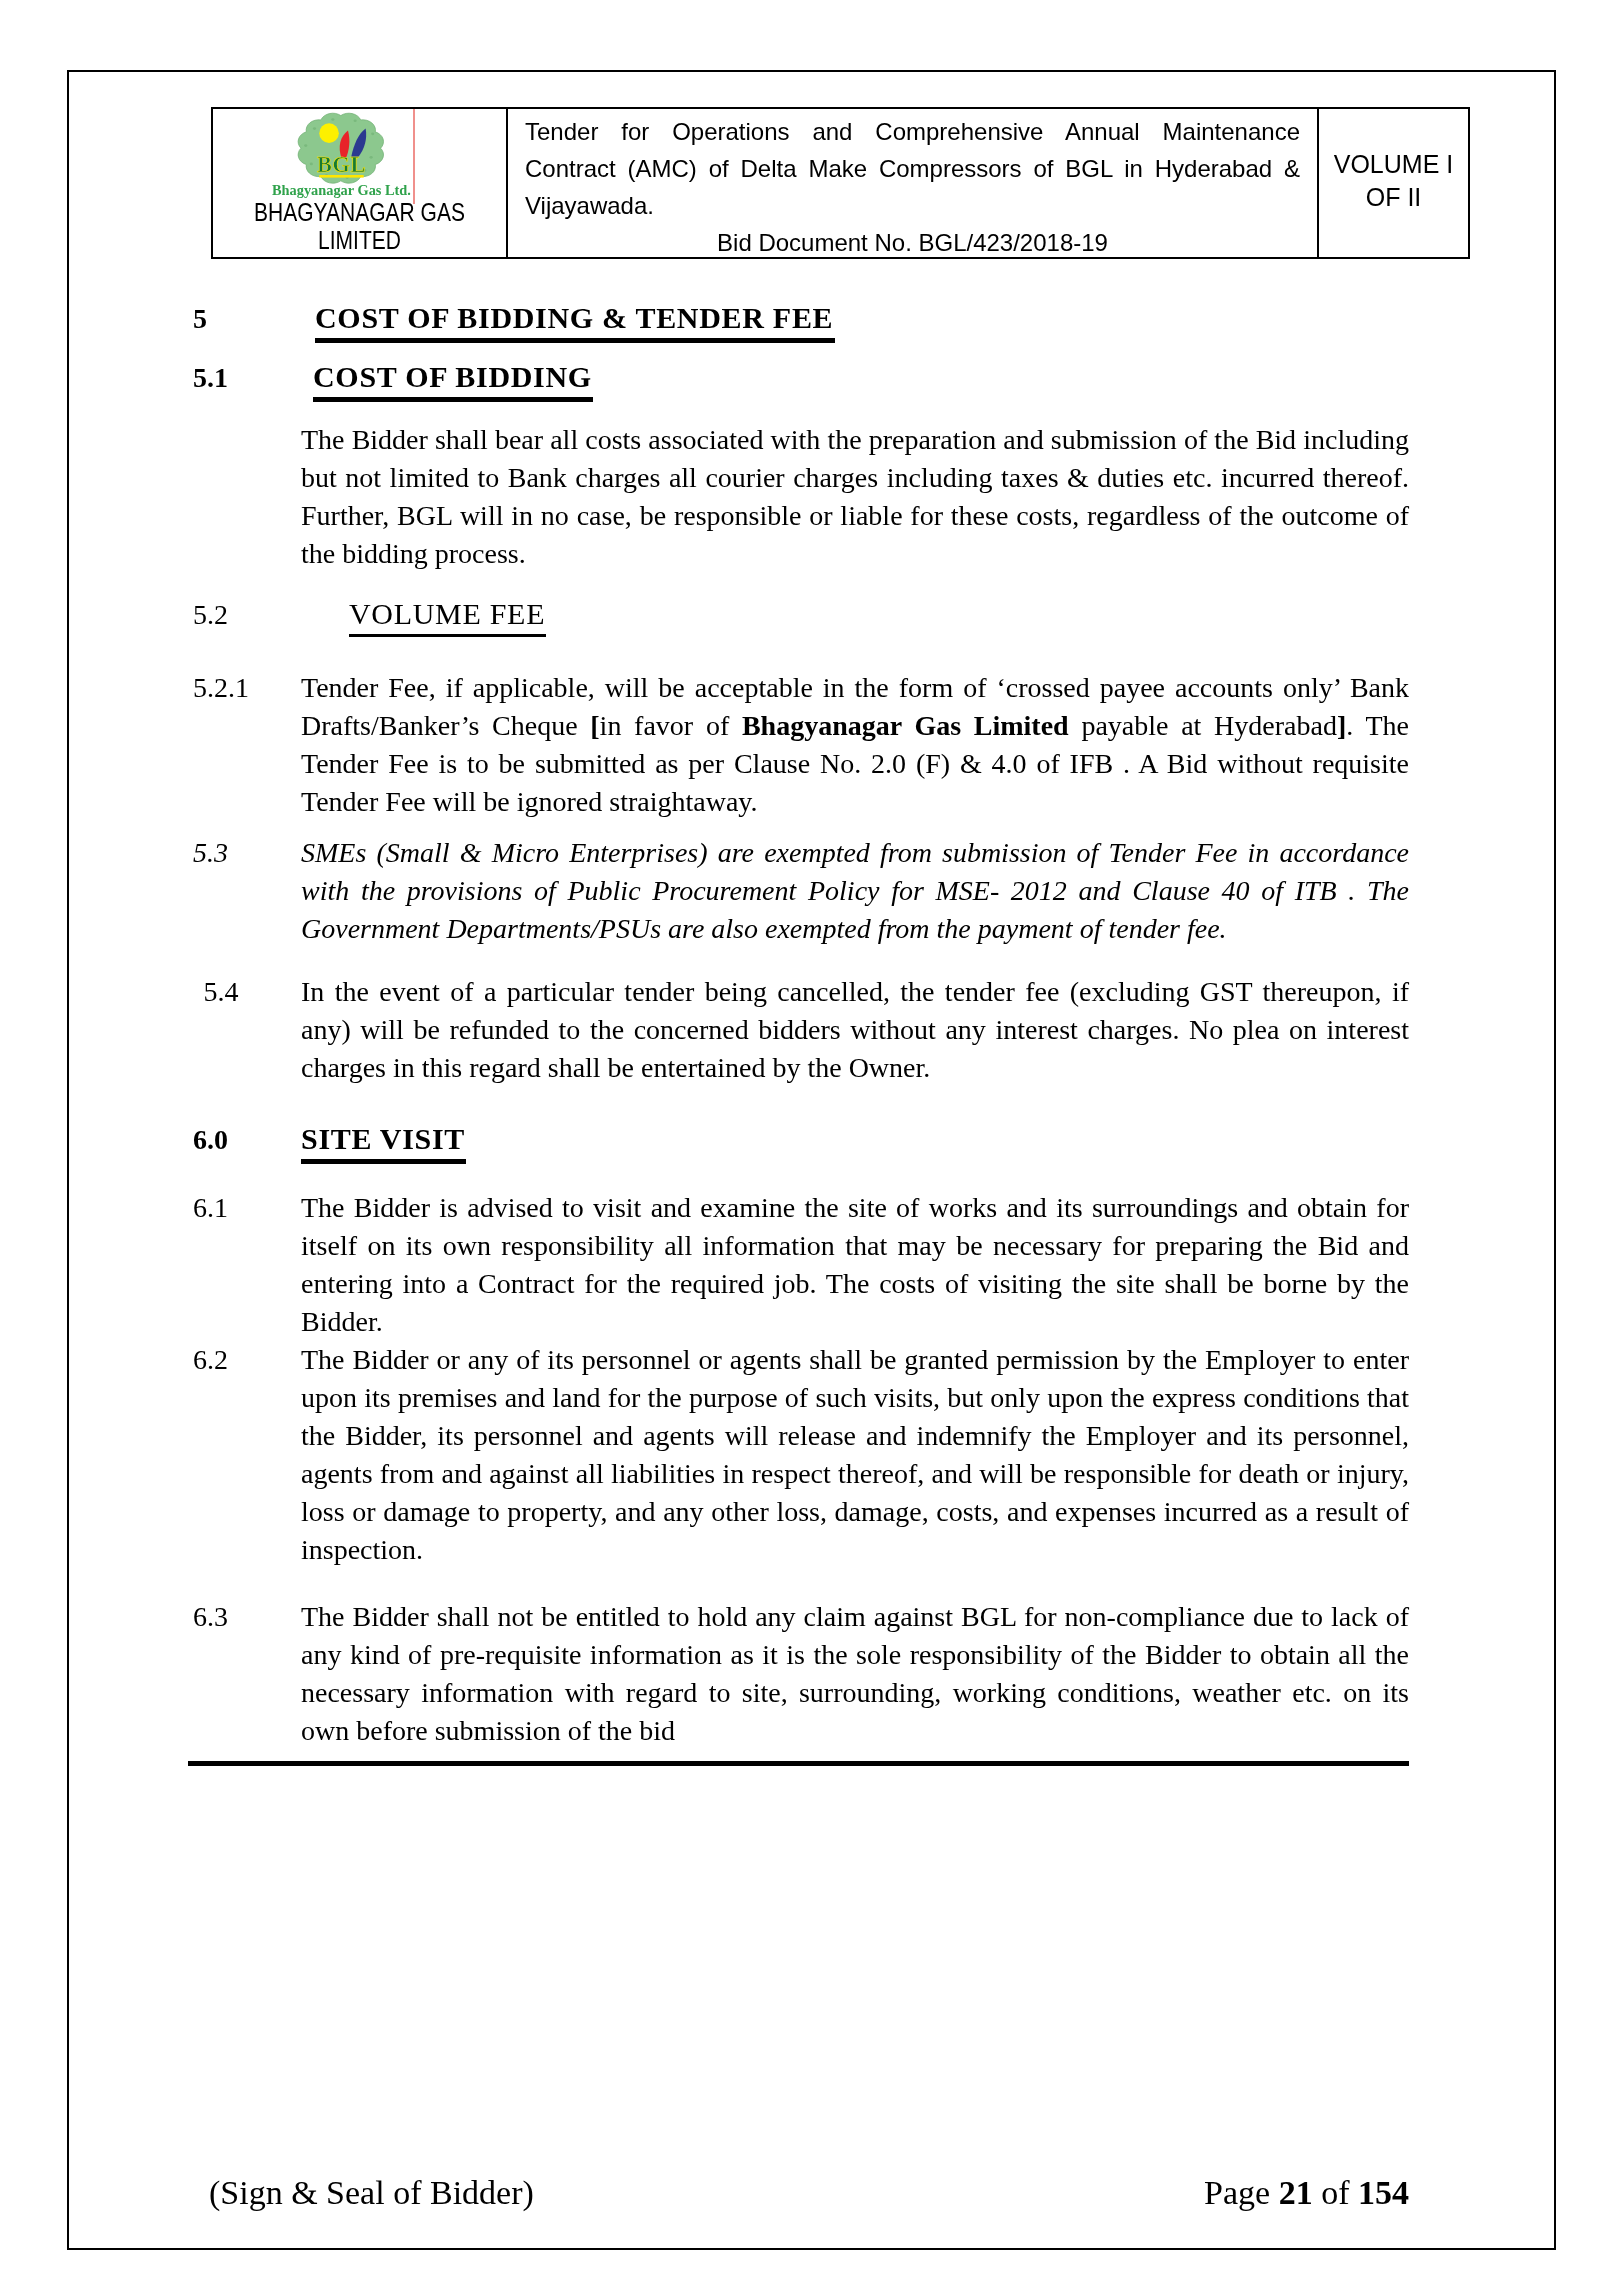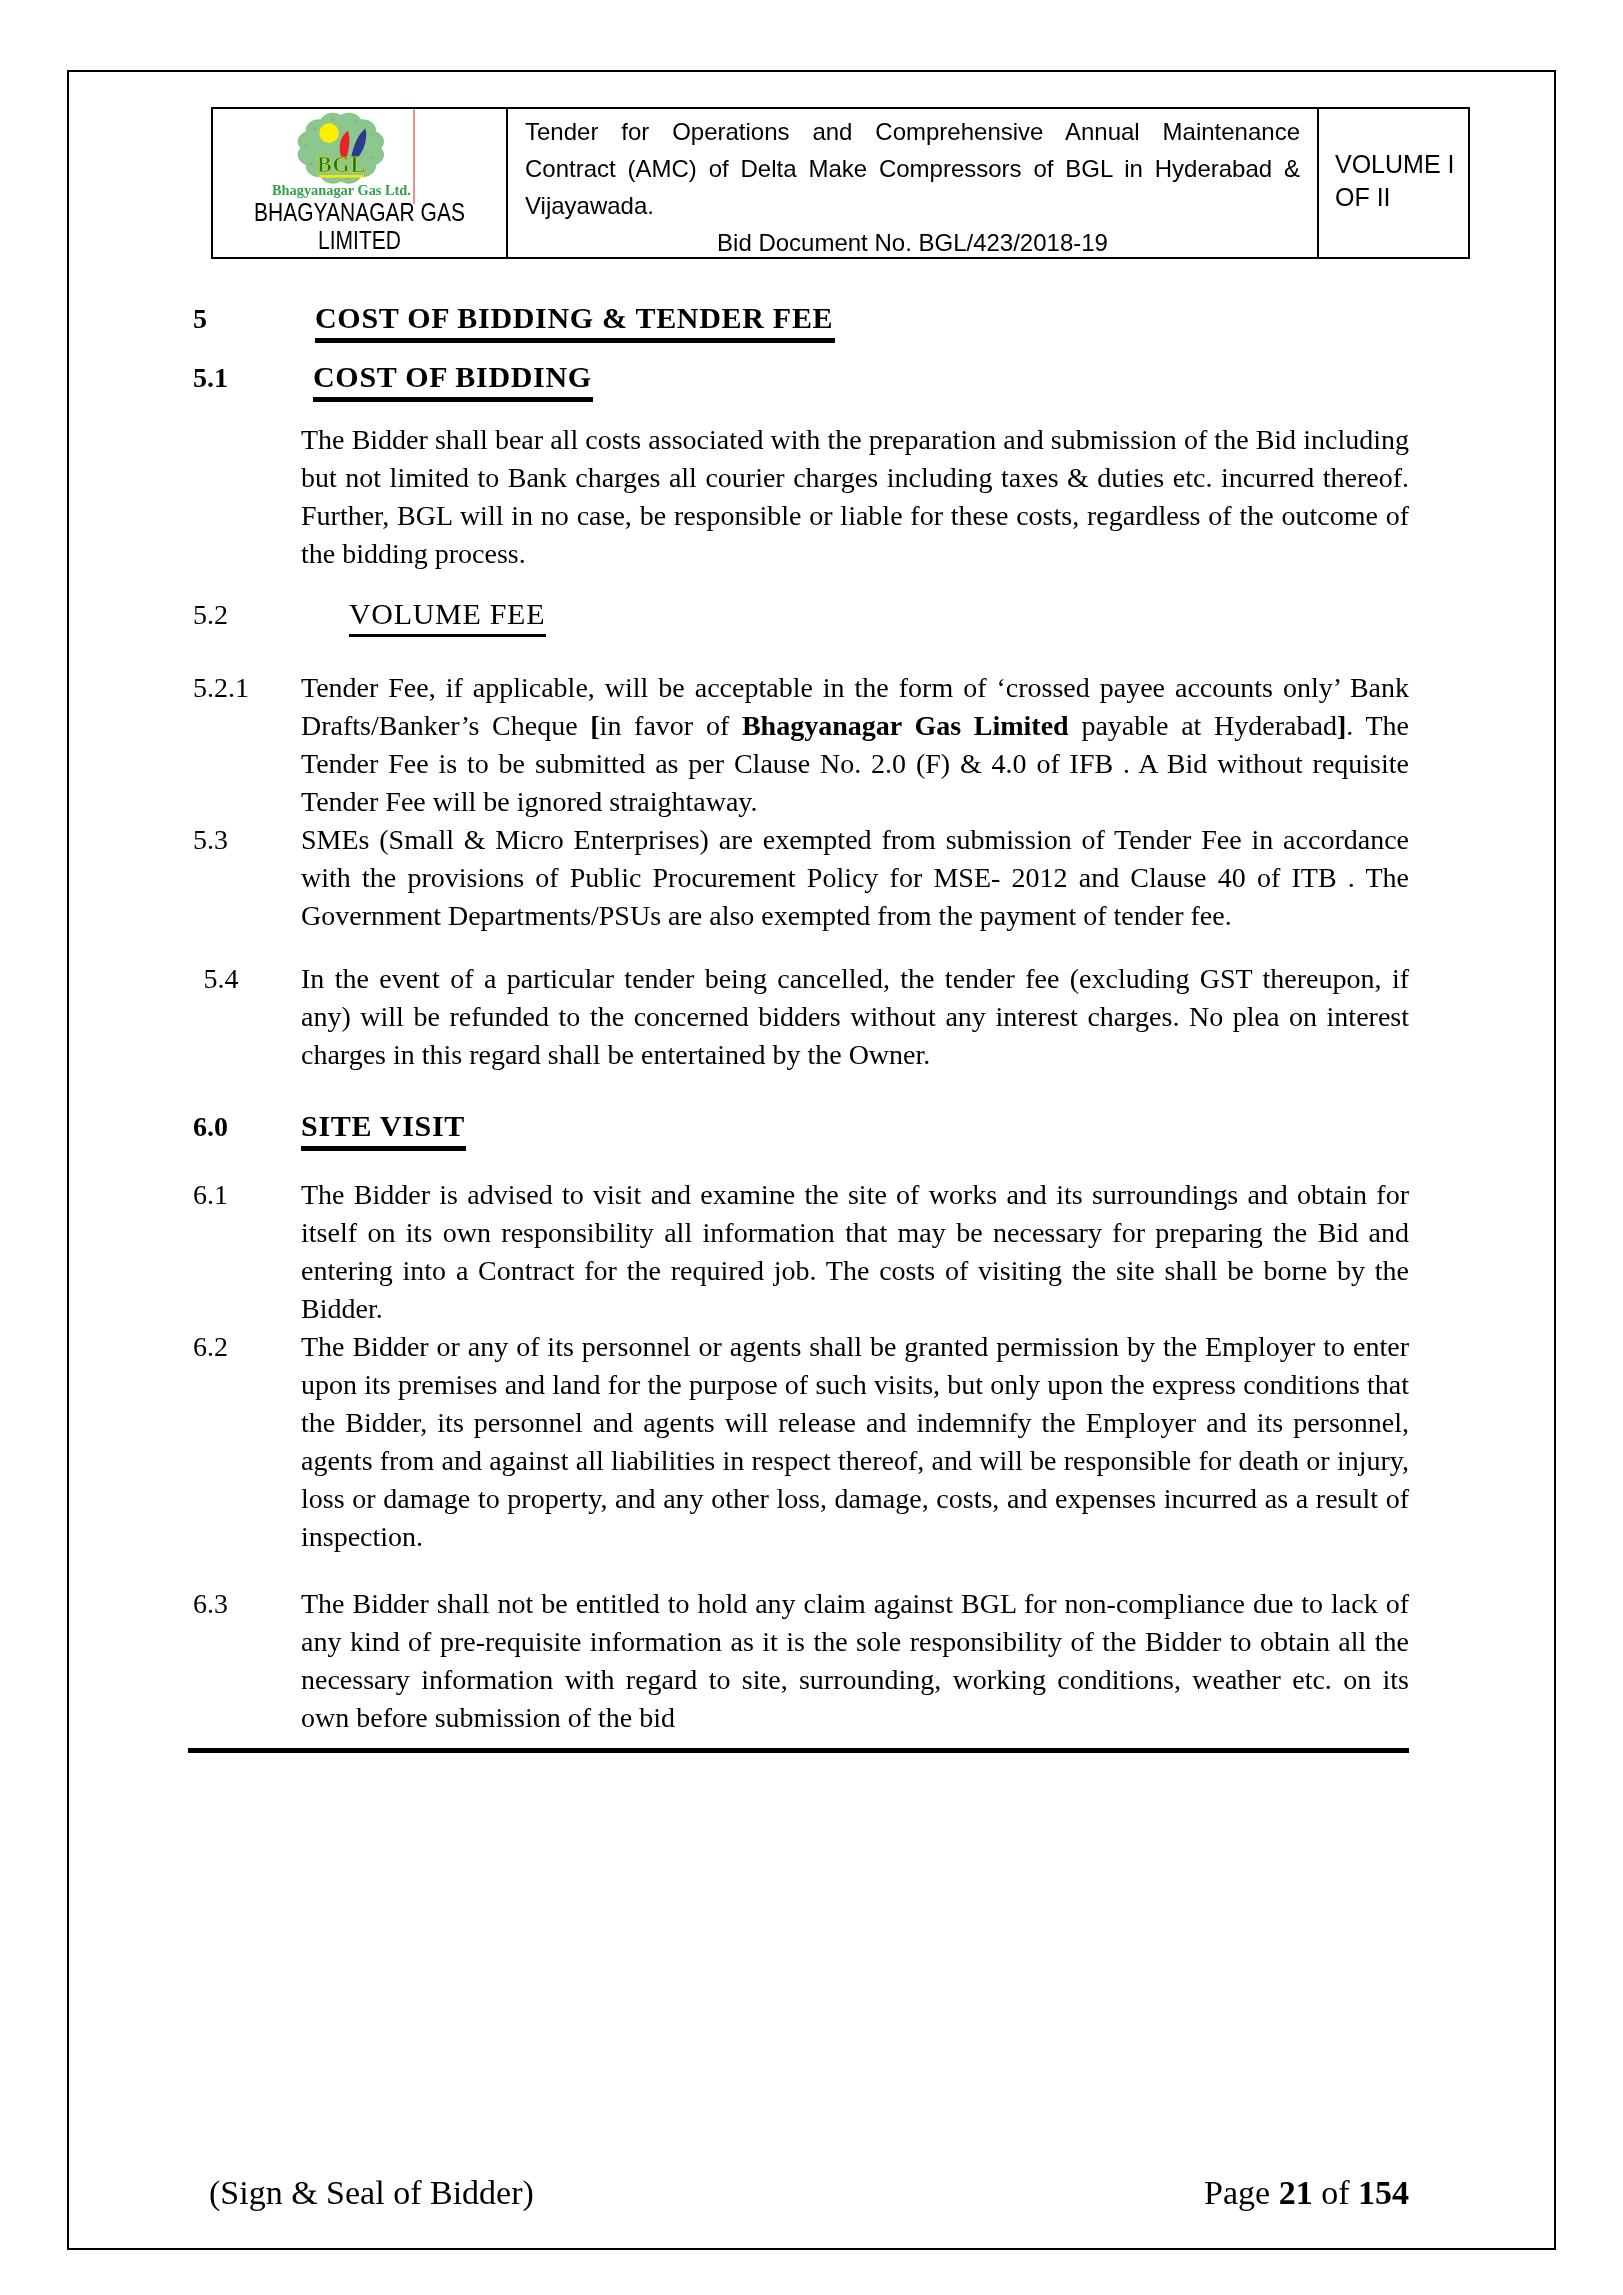--- a/index.html
+++ b/index.html
@@ -4,21 +4,21 @@
 <style>
   html,body{margin:0;padding:0;background:#ffffff;}
   body{width:1623px;height:2295px;position:relative;font-family:"Liberation Serif",serif;color:#000;}
   .page-border{position:absolute;left:67px;top:70px;width:1489px;height:2180px;border:2.6px solid #000;box-sizing:border-box;}
 
   
   .header-table{position:absolute;left:142px;top:35px;width:1259px;height:152px;border:2.6px solid #000;box-sizing:border-box;display:flex;background:#fff;}
   .cell{box-sizing:border-box;height:100%;}
   .cell-logo{width:295px;border-right:2px solid #000;position:relative;}
   .cell-title{width:811px;border-right:2px solid #000;padding:3.9px 17px 0 17px;font-family:"Liberation Sans",sans-serif;font-size:24px;line-height:37px;}
-  .cell-volume{flex:1;font-family:"Liberation Sans",sans-serif;font-size:25px;line-height:33px;text-align:left;padding-top:39px;box-sizing:border-box;padding-left:16px;}
+  .cell-volume{flex:1;font-family:"Liberation Sans",sans-serif;font-size:25px;line-height:33px;text-align:center;padding-top:39px;box-sizing:border-box;}
   .title-main{text-align:justify;}
   .title-bid{text-align:center;}
   .company-name{position:absolute;left:0;right:0;bottom:2.6px;text-align:center;font-family:"Liberation Sans",sans-serif;font-size:25px;line-height:28px;transform:scaleX(0.84);transform-origin:50% 50%;}
   .scan-line{position:absolute;left:200px;top:0;width:2px;height:95px;background:#f0908c;}
   .logo-svg{position:absolute;left:0;top:0;}
 
   
   .flow{position:absolute;left:0;top:0;right:0;padding:0 145px 0 124px;}
   .item{display:grid;grid-template-columns:108px 1fr;}
   .item.wide-tab{grid-template-columns:122px 1fr;}
@@ -30,21 +30,21 @@
   .hu{display:inline-block;font-size:30px;line-height:34px;font-weight:bold;letter-spacing:0.7px;border-bottom:5.2px solid #000;padding:0 1.3px 3.3px 0;}
   .hu.thin{font-weight:normal;border-bottom-width:3.9px;}
   .b{font-weight:bold;}
 
   
   [data-section="h5"]{margin-top:228px;}
   [data-section="h5-1"]{margin-top:15.7px;gap:12px;}
   [data-section="p5-1"]{margin-top:18.3px;}
   [data-section="h5-2"]{margin-top:23px;gap:48px;}
   [data-section="p5-2-1"]{margin-top:32px;}
-  [data-section="p5-3"]{}
+  [data-section="p5-3"]{margin-top:13px;font-style:italic;}
   [data-section="p5-4"]{margin-top:25px;}
   [data-section="h6-0"]{margin-top:34px;}
   [data-section="p6-1"]{margin-top:25px;}
   [data-section="p6-2"]{margin-top:0px;}
   [data-section="p6-3"]{margin-top:29px;}
 
   .end-rule{margin:10.5px 0 0 -5.2px;height:5.2px;background:#000;}
 
   
   .footer{position:absolute;left:124px;right:145px;top:2102px;display:flex;justify-content:space-between;align-items:flex-end;font-size:34px;margin-left:16px;}

